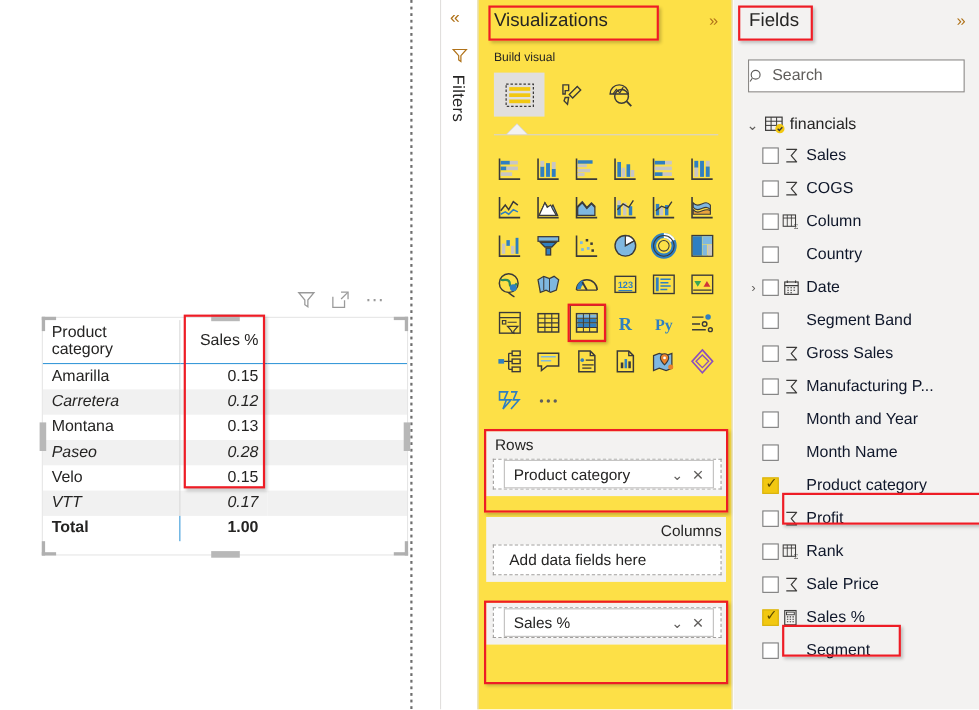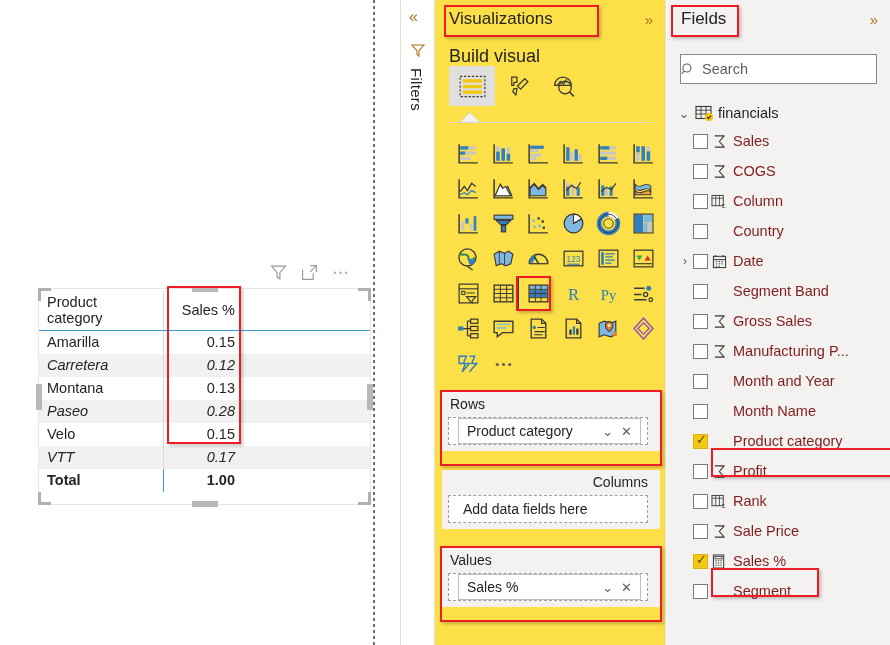--- a/index.html
+++ b/index.html
@@ -67,75 +67,75 @@
   }
 
   
   #viz-pane { position:absolute; left:434px; top:0; width:232px; height:645px;
               background:#fde047; border-left:1px solid #e1dfdd; border-right:1px solid #e1dfdd; }
   .pane-head { position:relative; height:40px; }
   .pane-title { position:absolute; left:14px; top:9px; font-size:17px; color:#252423; }
   .pane-chev { position:absolute; right:12px; top:11px; color:#b07219; font-size:15px; cursor:pointer; }
   .redbox { position:absolute; border:2.5px solid #ee1c25; box-shadow:2px 2px 3px rgba(0,0,0,.22); pointer-events:none; }
 
-  .build-label { position:absolute; left:14px; top:46px; font-size:18px; color:#252423; }
+  .build-label { position:absolute; left:14px; top:46px; font-size:11px; color:#252423; }
 
   .mode-row { position:absolute; left:14px; top:66px; width:204px; height:44px; display:flex; }
   .mode-btn { width:46px; height:40px; display:flex; align-items:center; justify-content:center; cursor:pointer; }
   .mode-btn.sel { background:#e1dfdd; }
   .mode-sep { position:absolute; left:14px; top:122px; width:204px; height:1px; background:#d6d4d2; }
   .mode-notch { position:absolute; left:26px; top:113px; width:0;height:0;
                 border-left:9px solid transparent; border-right:9px solid transparent;
                 border-bottom:9px solid #f3f2f1; z-index:3;}
   .mode-notch-b { position:absolute; left:25px; top:112px; width:0;height:0;
                 border-left:10px solid transparent; border-right:10px solid transparent;
                 border-bottom:10px solid #d6d4d2; z-index:2;}
 
   
   #icon-grid { position:absolute; left:446px; top:136px; width:210px; }
   .irow { display:flex; }
-  .icell { width:35px; height:35px; display:flex; align-items:center; justify-content:flex-end; cursor:pointer; position:relative;}
+  .icell { width:35px; height:35px; display:flex; align-items:center; justify-content:center; cursor:pointer; position:relative;font-weight:bold;}
   .icell.selected::after {
      content:""; position:absolute; left:2px; top:1px; width:31px; height:31px;
      border:1.5px solid #3b3a39; background:transparent;
   }
 
   
   .well-label { font-size:14px; color:#252423; margin:0 0 5px 2px; }
   .well { position:absolute; left:442px; width:218px; }
   .drop {
      border:1px dashed #a19f9d; background:#fff; height:28px; display:flex; align-items:center;
      padding:0 6px 0 9px; font-size:14px; color:#252423;
   }
   .drop.empty { background:#fff; color:#252423; padding-left:14px; }
   .chip {
      background:#fff; border:1px solid #bfbebd; height:26px; width:100%;
      display:flex; align-items:center; padding:0 4px 0 8px; font-size:14px; cursor:pointer;
   }
   .chip .name { flex:1; }
   .chip .caret, .chip .x { color:#605e5c; padding:0 4px; cursor:pointer; font-size:13px;}
-  .well-wrap { background:#f3f2f1; padding:4px 12px 6px 6px; }
+  .well-wrap { background:#f3f2f1; padding:4px 4px 6px 6px; }
 
   
   #fields-pane { position:absolute; left:667px; top:0; width:223px; height:645px; background:#f3f2f1; }
   #search-box {
      position:absolute; left:13px; top:54px; width:197px; height:30px; background:#fff;
      border:1px solid #8a8886; display:flex; align-items:center; gap:7px; cursor:text;
   }
   #search-box .ph { color:#605e5c; font-size:14.5px; }
   #tree { position:absolute; left:10px; top:100px; width:213px; }
   .troot { display:flex; align-items:center; height:26px; gap:4px; cursor:pointer; }
   .troot .lbl { font-size:14.5px; color:#252423; }
   .fieldrow { display:flex; align-items:center; height:30px; position:relative; cursor:pointer; }
   .fieldrow .expander { width:16px; text-align:center; color:#605e5c; font-size:12px; }
   .cb { width:15px; height:15px; border:1px solid #7a7a7a; background:#fff; flex:none; }
   .cb.on { background:#f2c811; border-color:#d8b20f; position:relative; }
   .cb.on::after { content:"✓"; position:absolute; left:2px; top:-3px; font-size:13px; color:#5c4a00; }
   .ficon { width:22px; display:flex; align-items:center; justify-content:center; flex:none; }
-  .fname { font-size:14.5px; color:#7f1d1d; margin-left:3px; white-space:nowrap; }
+  .fname { font-size:14.5px; color:#0f172a; margin-left:3px; white-space:nowrap; }
 
   svg { display:block; }
 </style>
 </head>
 <body>
 
 <div id="root">
 
   <div id="canvas">
     <div id="page-edge-dots"></div>
@@ -611,21 +611,20 @@
     <div class="well-wrap">
       <div class="well-label">Columns</div>
       <div class="drop empty">
         <span>Add data fields here</span>
       </div>
     </div>
   </div>
 
   <div class="well" style="top:548px;">
     <div class="well-wrap">
-      <div class="well-label">Values</div>
       <div class="drop">
         <div class="chip">
           <span class="name">Sales %</span>
           <span class="caret">⌄</span>
           <span class="x">✕</span>
         </div>
       </div>
     </div>
   </div>
   <div class="redbox" style="left:440px; top:546px; width:222px; height:76px;"></div>

